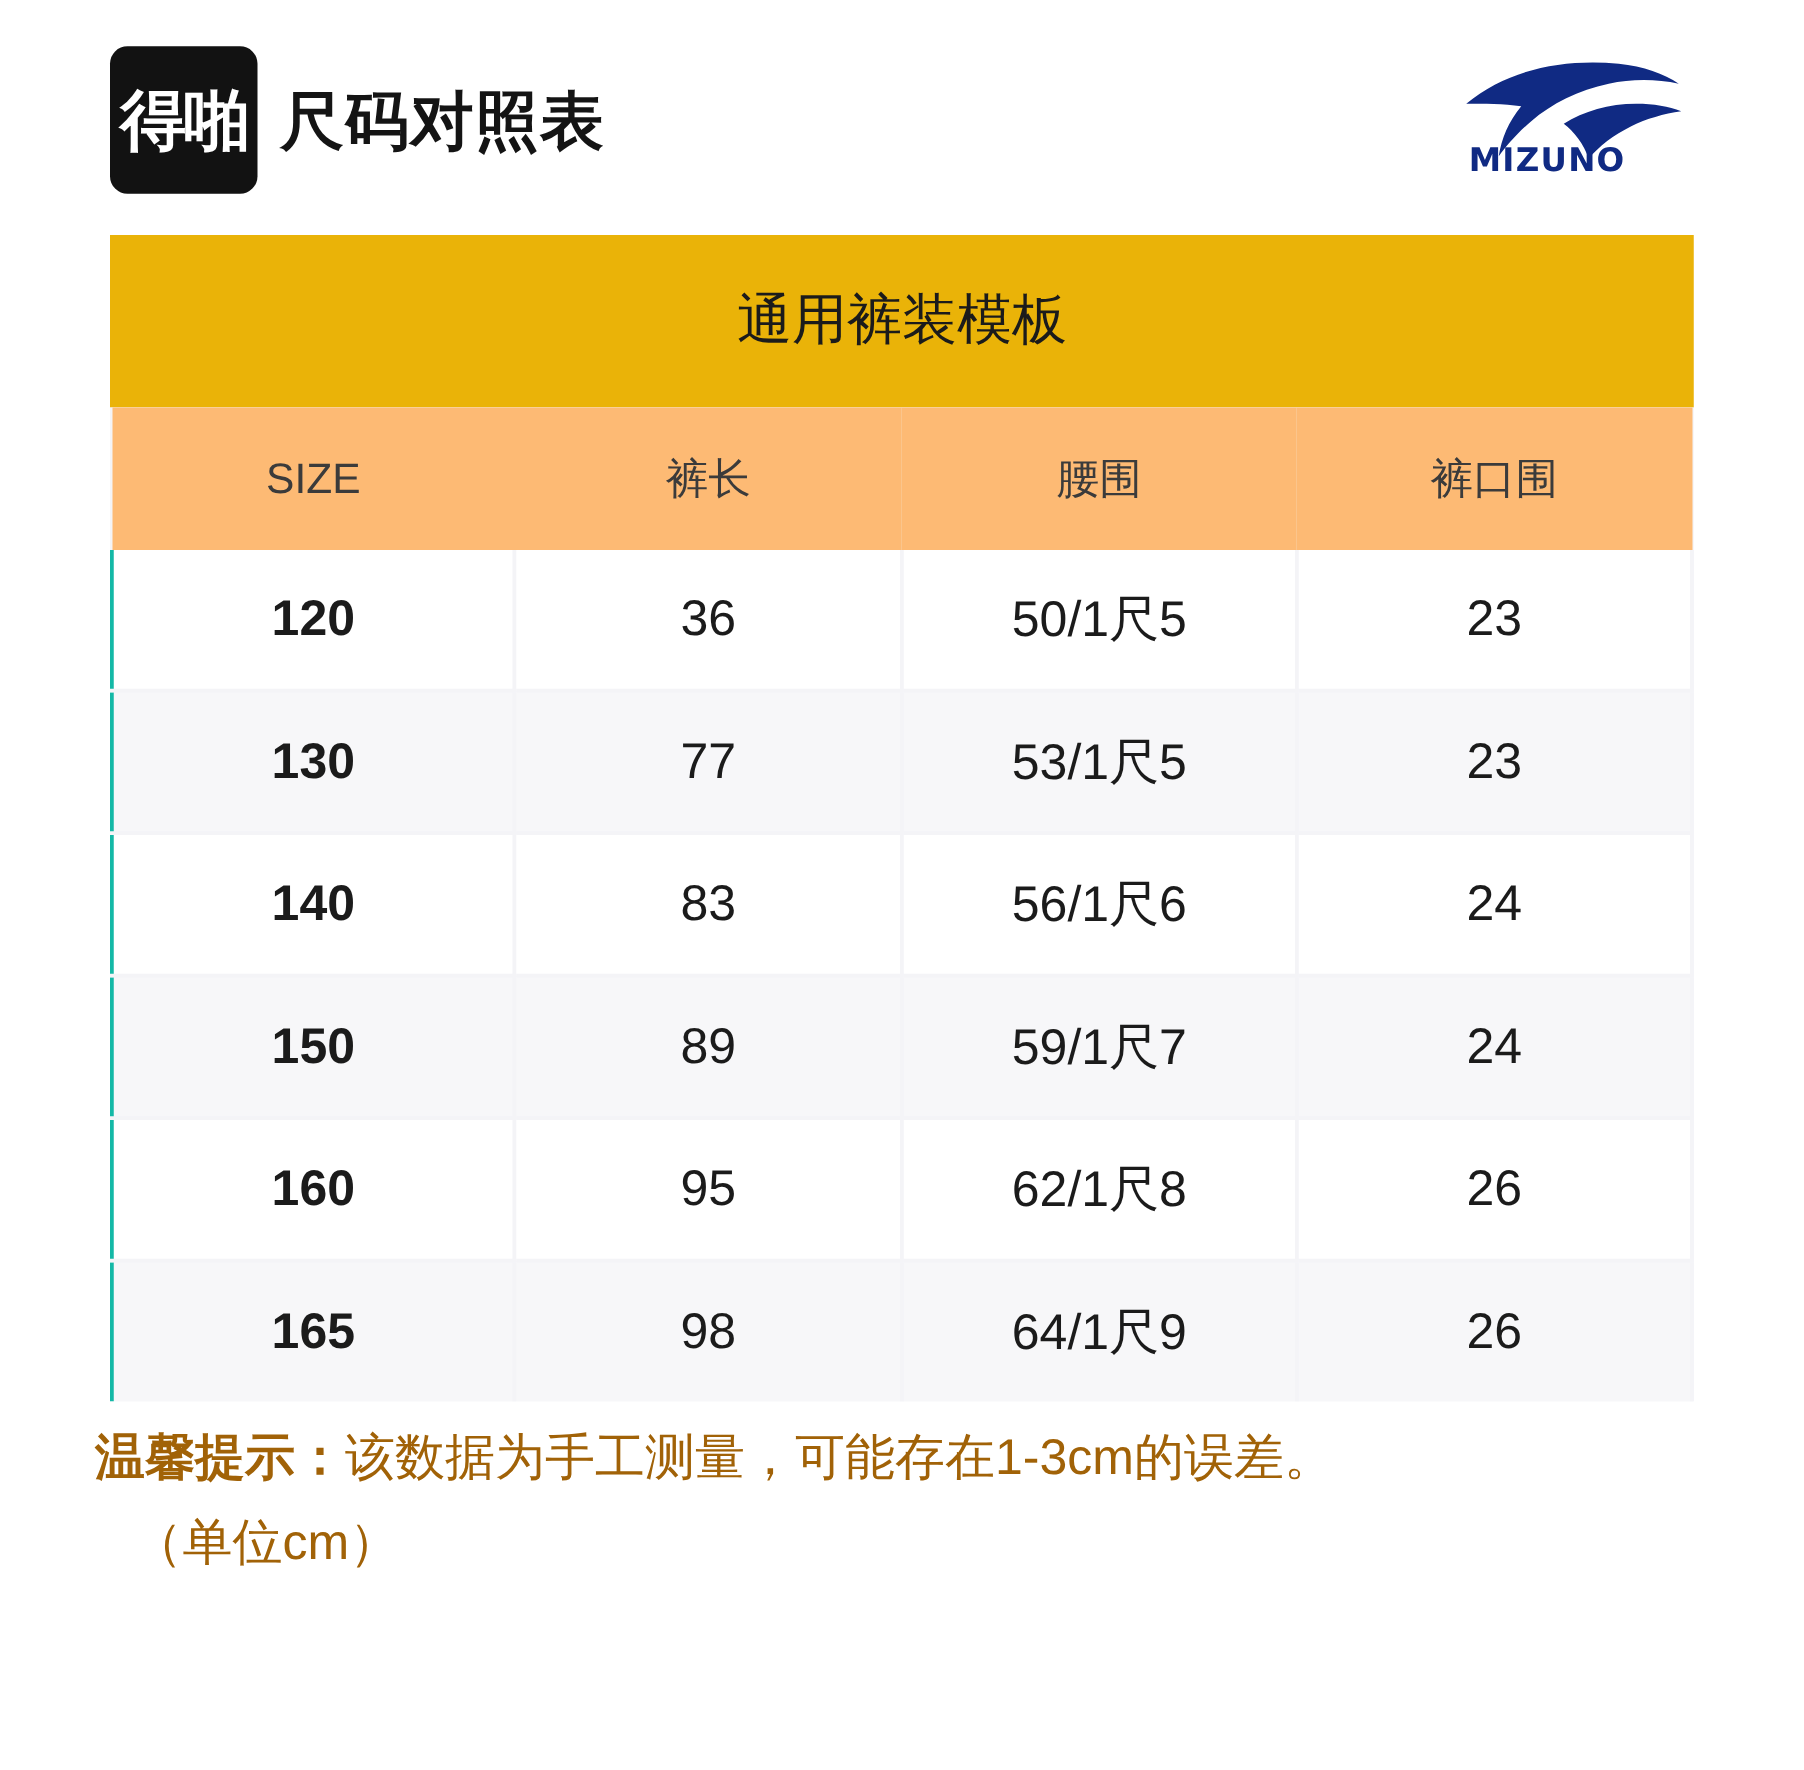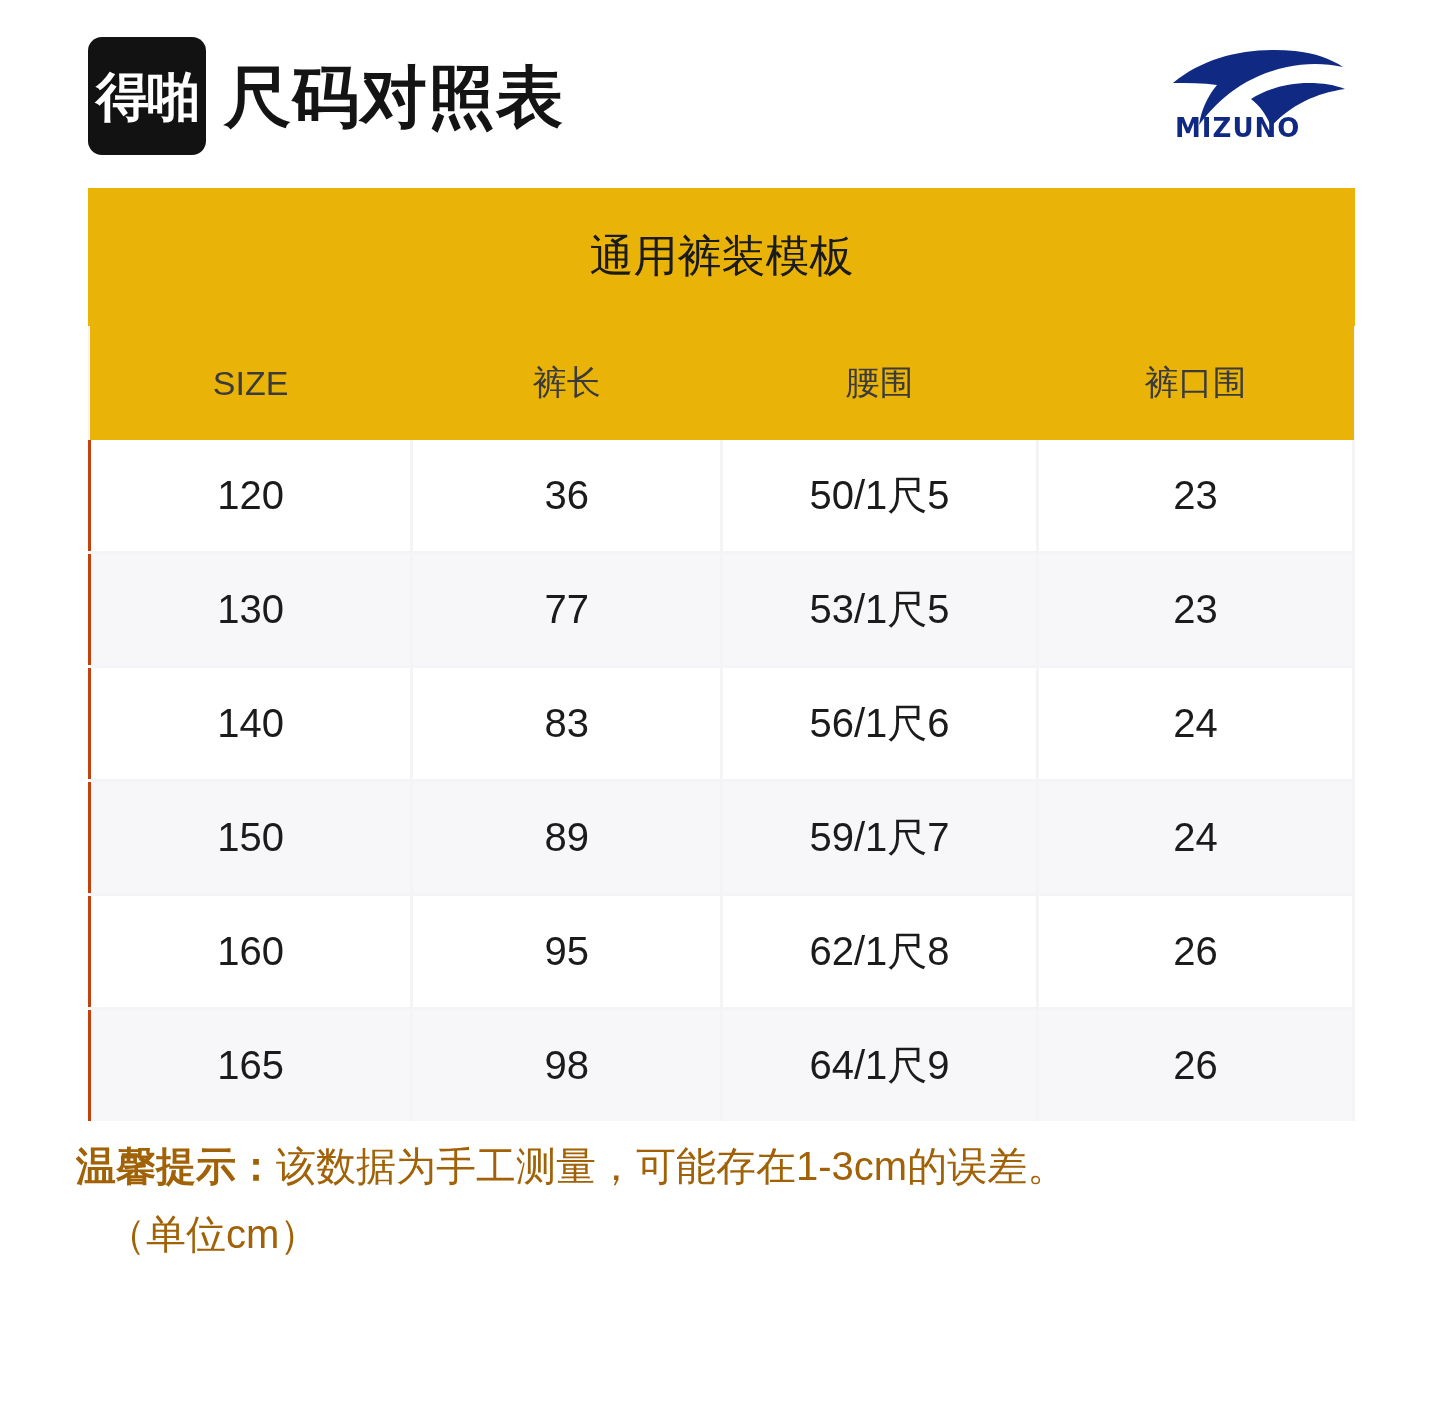--- a/index.html
+++ b/index.html
@@ -45,21 +45,21 @@
   }
   .brand-badge-text {
     color: #ffffff;
     font-size: 53px;
     font-weight: 700;
     letter-spacing: -2px;
     line-height: 1;
     font-family: "DejaVu Sans", "Liberation Sans", sans-serif;
   }
   .header-title {
-    font-size: 67px;
+    font-size: 51px;
     font-weight: 700;
     line-height: 1;
     margin-left: 18px;
     letter-spacing: 1px;
     color: #141414;
     white-space: nowrap;
   }
 
   .logo-wrap {
     margin-left: auto;
@@ -93,34 +93,35 @@
     width: 100%;
     border-collapse: collapse;
     background: #f4f4f7;
     table-layout: fixed;
   }
   table.size-table th {
     font-weight: 400;
     font-size: 34px;
     color: #3b3b3b;
     padding: 34px 0 34px 0;
-    background: #eab308;
+    background: #fdba74;
     border: none;
   }
   table.size-table td {
     font-size: 40px;
     color: #1b1b1b;
     text-align: center;
     padding: 28px 0 28px 0;
     background: #ffffff;
     border-right: 3px solid #f4f4f7;
     border-bottom: 3px solid #f4f4f7;
   }
   table.size-table tbody tr td:first-child {
-    border-left: 3px solid #c2410c;
+    border-left: 3px solid #14b8a6;
+    font-weight: bold;
   }
   table.size-table tbody tr:nth-child(even) td {
     background: #f7f7f9;
   }
   table.size-table tbody tr:last-child td {
     border-bottom: none;
   }
   table.size-table col.c1 { width: 25.5%; }
   table.size-table col.c2 { width: 24.5%; }
   table.size-table col.c3 { width: 25%; }

